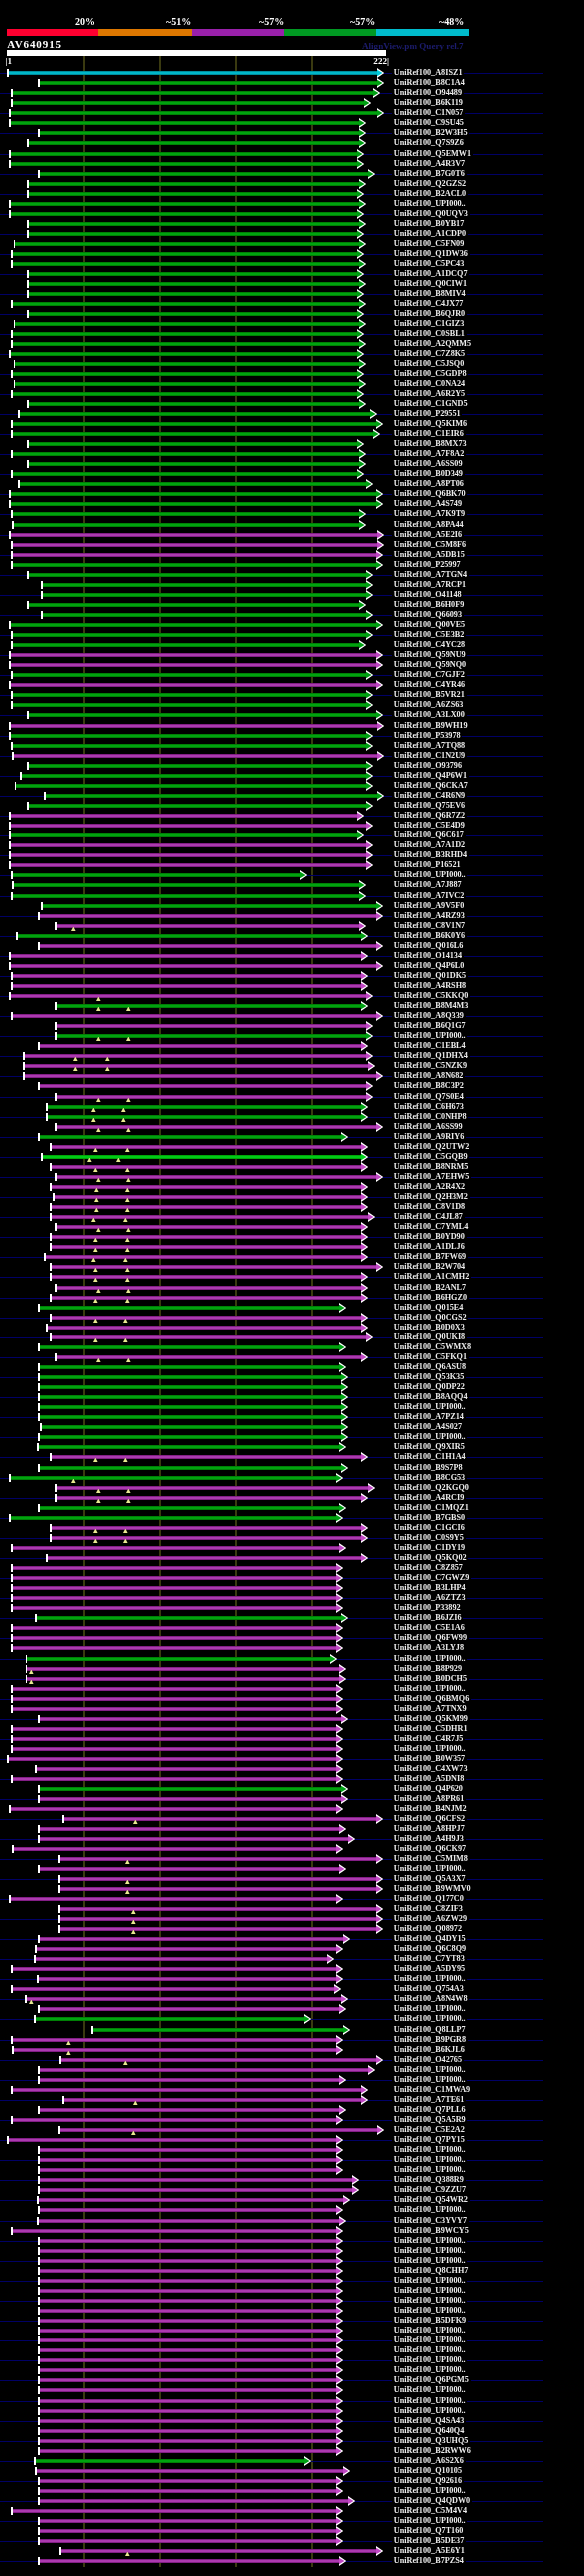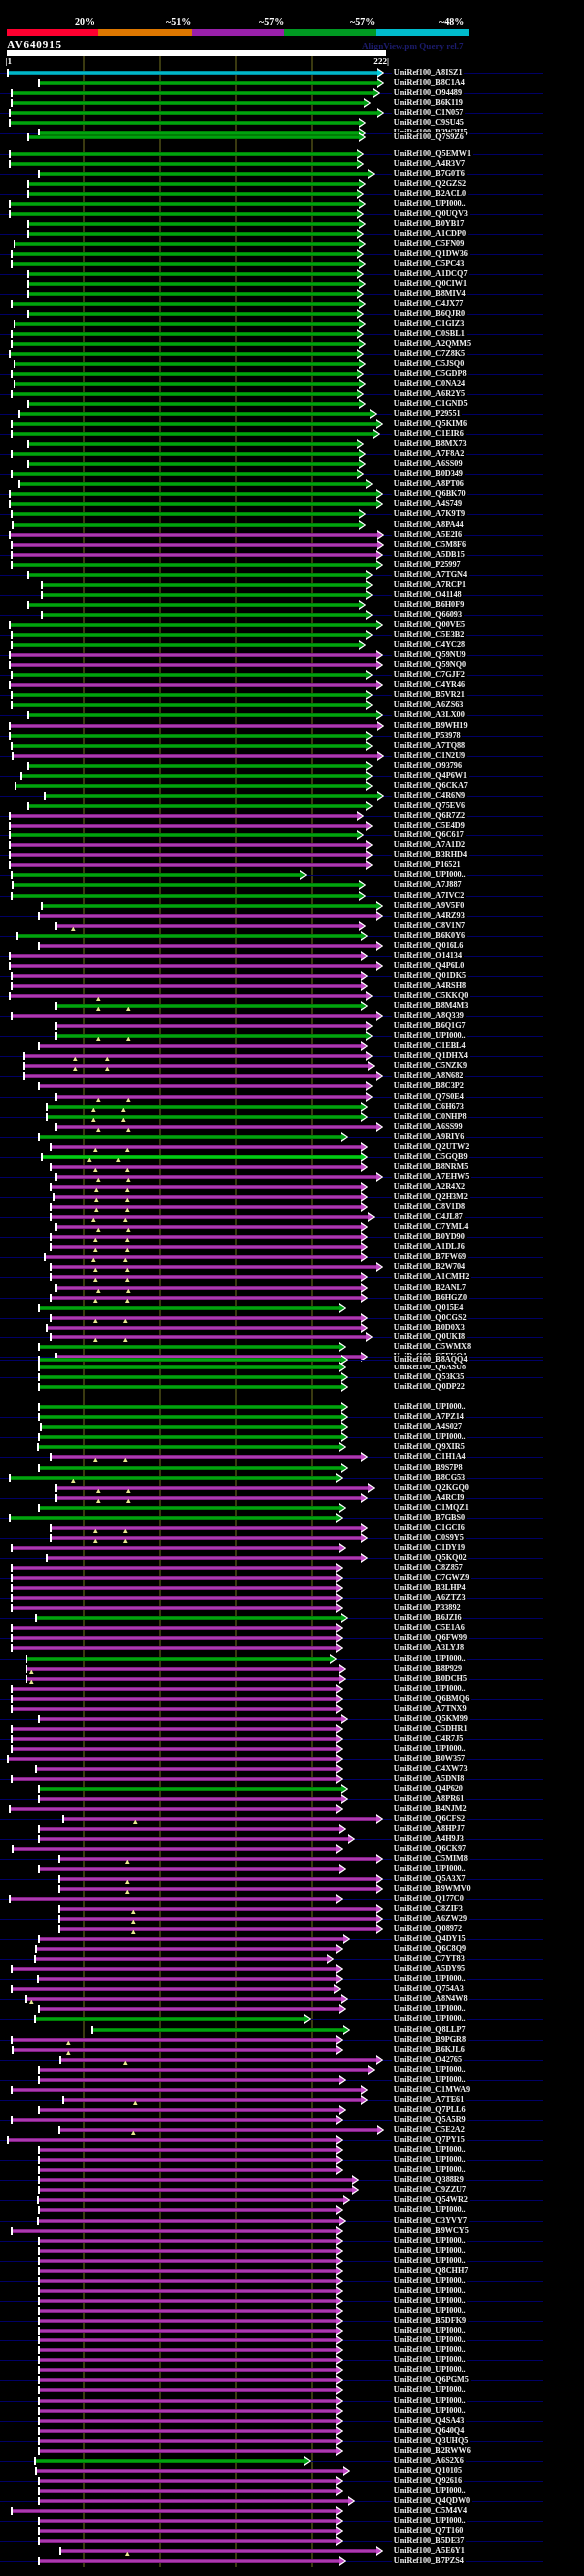--- a/index.html
+++ b/index.html
@@ -116,21 +116,21 @@
         <div class="hit-label">UniRef100_C9SU45</div>
       </div>
       <div class="hit-row" style="top: 112px;">
         <div class="leader"></div>
         <div class="hit-bar bar-g" style="left: 38px; width: 322px;"></div>
         <div class="start-tick" style="left: 38px;"></div>
         <div class="arrow-outline" style="left: 359px;"></div>
         <div class="arrow-head ah-g" style="left: 359px;"></div>
         <div class="hit-label">UniRef100_B2W3H5</div>
       </div>
-      <div class="hit-row" style="top: 116px;">
+      <div class="hit-row" style="top: 122px;">
         <div class="hit-bar bar-g" style="left: 27.4px; width: 333px;"></div>
         <div class="start-tick" style="left: 27.4px;"></div>
         <div class="arrow-outline" style="left: 359px;"></div>
         <div class="arrow-head ah-g" style="left: 359px;"></div>
         <div class="hit-label">UniRef100_Q7S9Z6</div>
       </div>
       <div class="hit-row" style="top: 133px;">
         <div class="leader"></div>
         <div class="hit-bar bar-g" style="left: 9.1px; width: 349px;"></div>
         <div class="start-tick" style="left: 9.1px;"></div>
@@ -1109,21 +1109,21 @@
         <div class="arrow-head ah-g" style="left: 341px;"></div>
         <div class="hit-label">UniRef100_Q53K35</div>
       </div>
       <div class="hit-row" style="top: 1366px;">
         <div class="hit-bar bar-g" style="left: 38px; width: 303px;"></div>
         <div class="start-tick" style="left: 38px;"></div>
         <div class="arrow-outline" style="left: 341px;"></div>
         <div class="arrow-head ah-g" style="left: 341px;"></div>
         <div class="hit-label">UniRef100_Q0DP22</div>
       </div>
-      <div class="hit-row" style="top: 1339px;">
+      <div class="hit-row" style="top: 1376px;">
         <div class="leader"></div>
         <div class="hit-bar bar-g" style="left: 38px; width: 303px;"></div>
         <div class="start-tick" style="left: 38px;"></div>
         <div class="arrow-outline" style="left: 341px;"></div>
         <div class="arrow-head ah-g" style="left: 341px;"></div>
         <div class="hit-label">UniRef100_B8AQQ4</div>
       </div>
       <div class="hit-row" style="top: 1386px;">
         <div class="hit-bar bar-g" style="left: 38px; width: 303px;"></div>
         <div class="start-tick" style="left: 38px;"></div>

